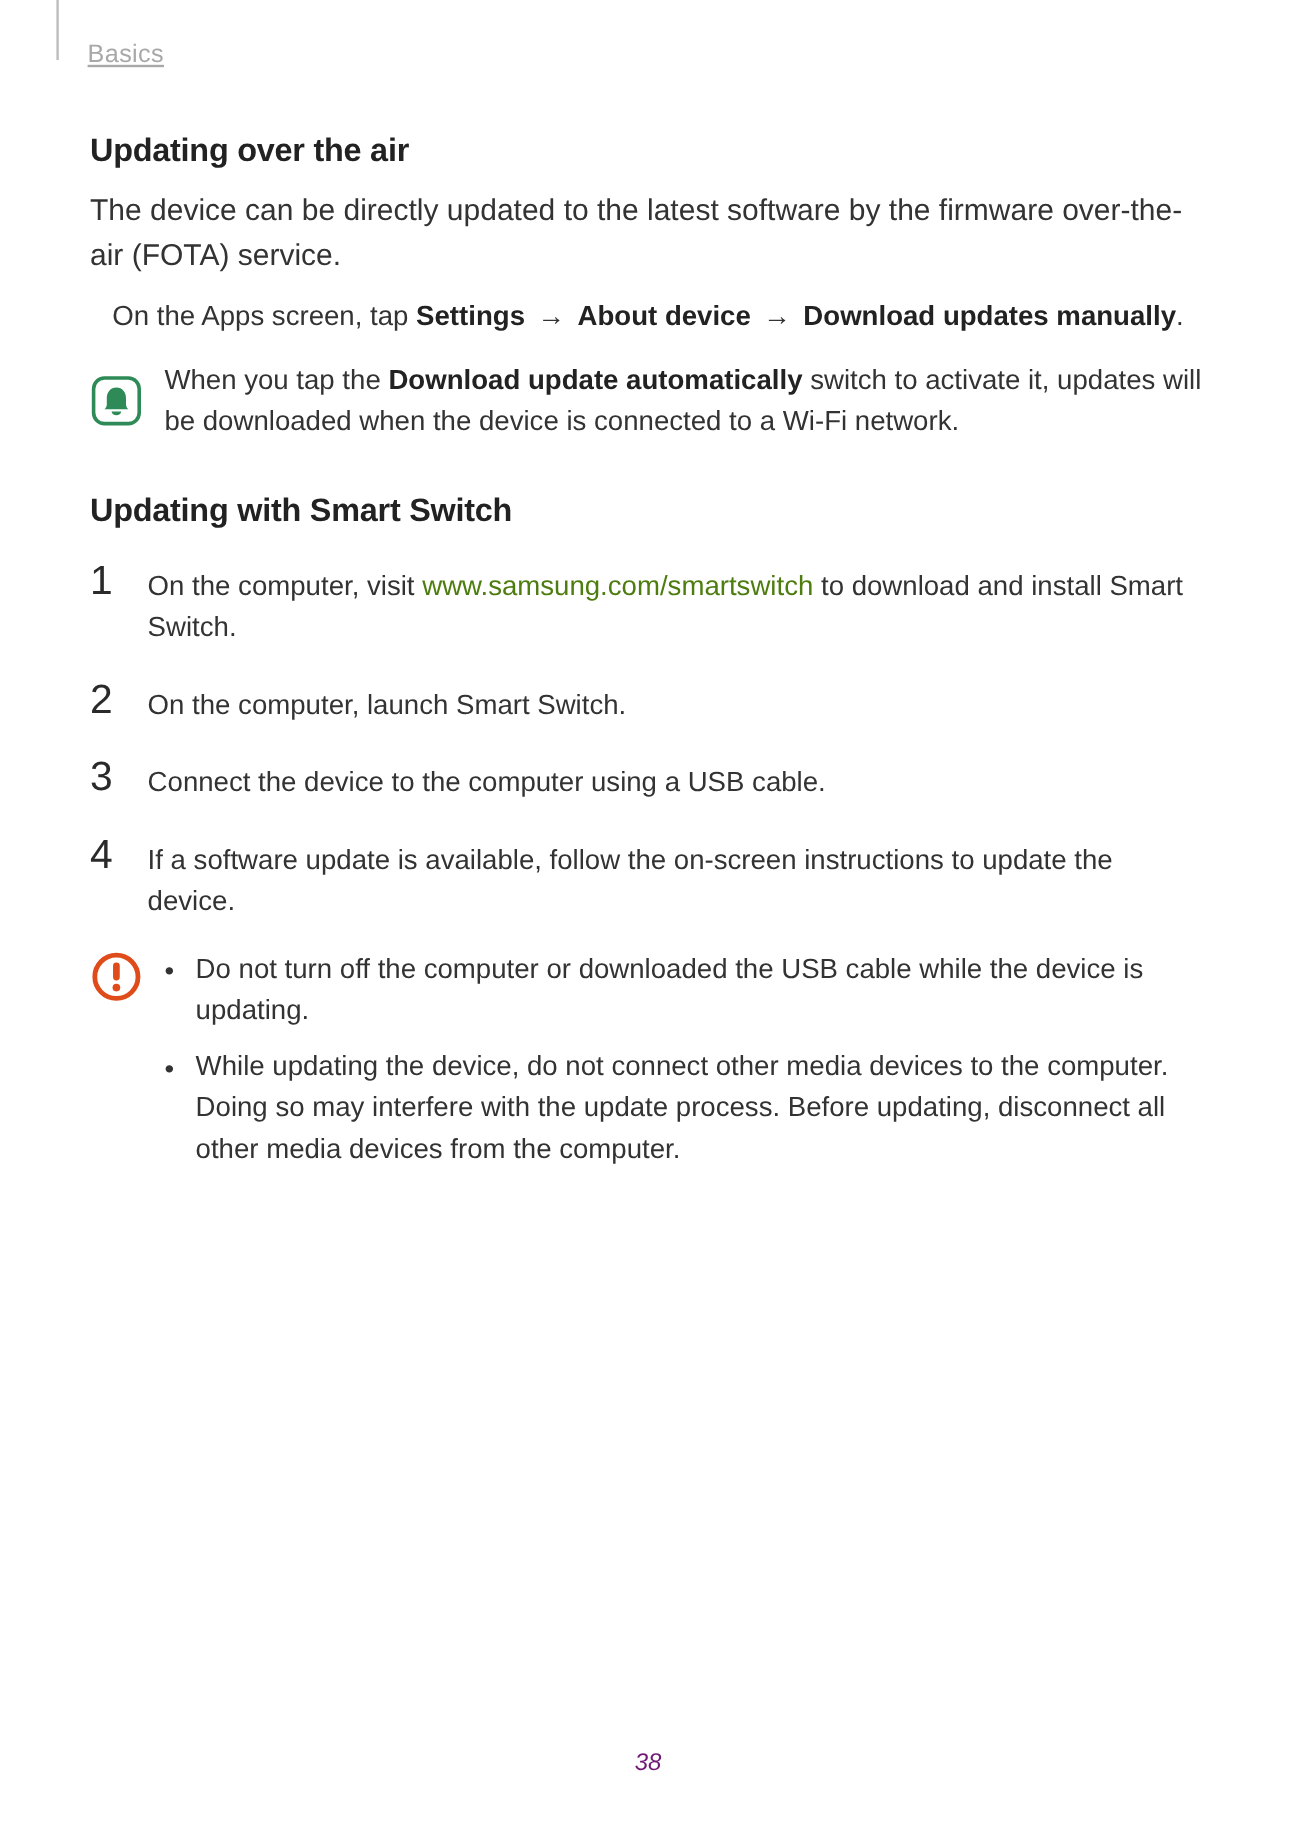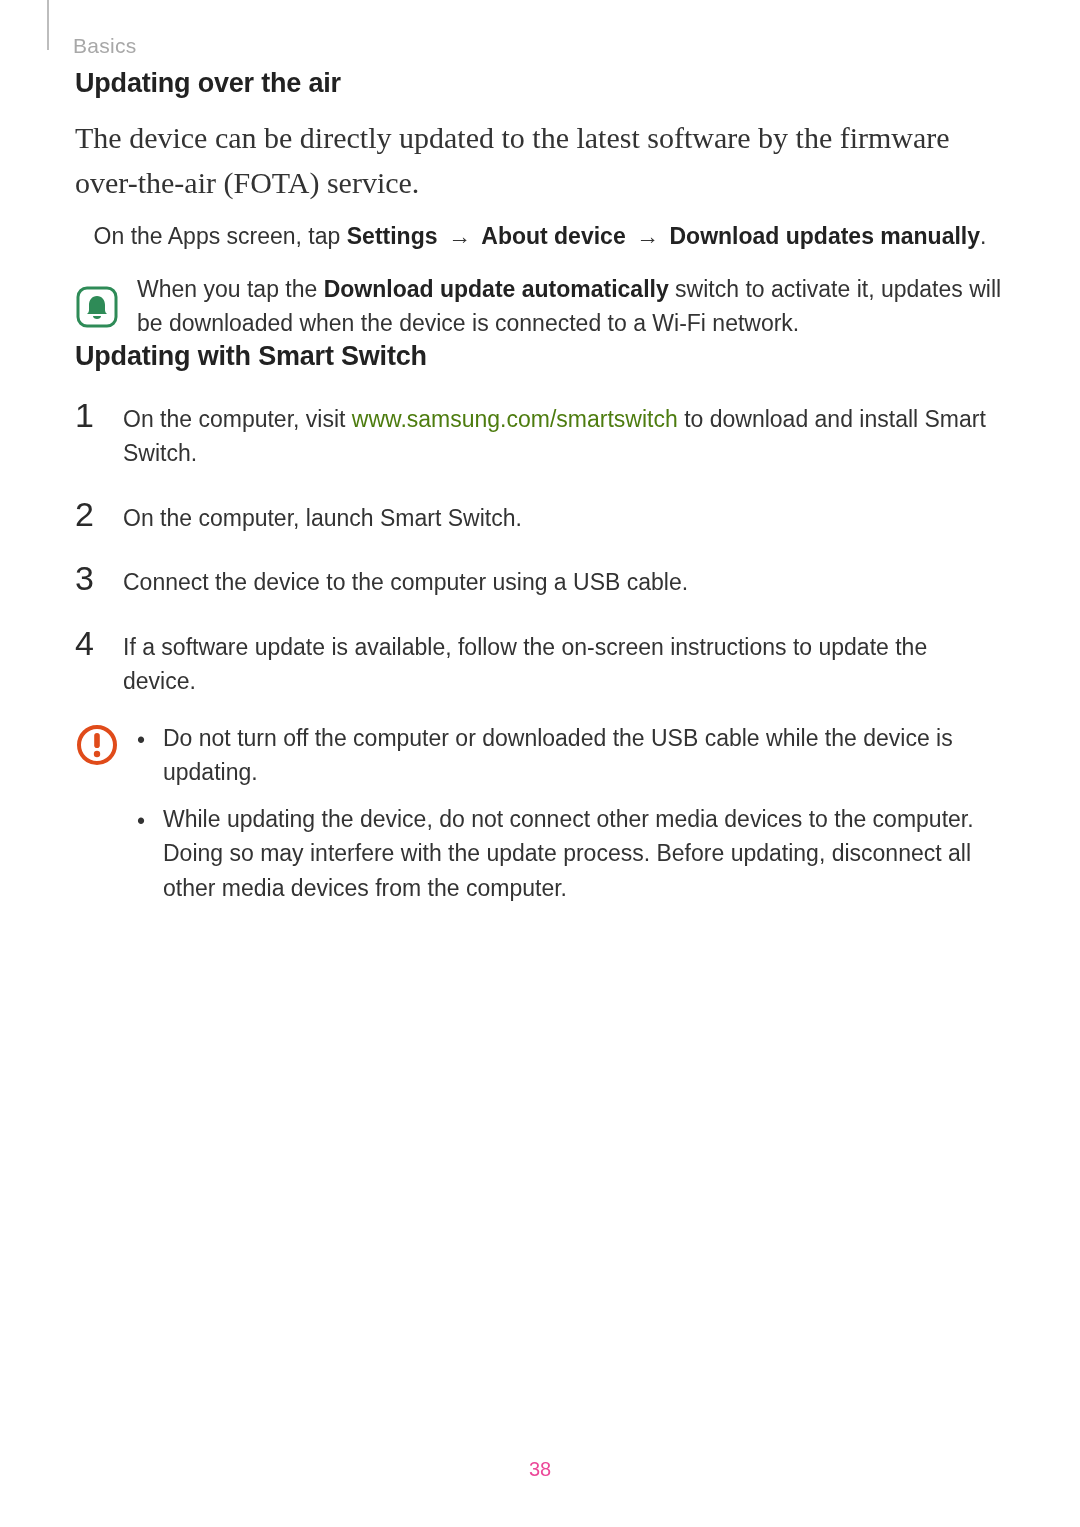--- a/index.html
+++ b/index.html
@@ -1,42 +1,42 @@
 <!DOCTYPE html>
 <html><head>
 <meta charset="utf-8">
 <style>
   * { box-sizing: border-box; margin: 0; padding: 0; }
   html, body { width: 1080px; height: 1527px; background: #fff; font-family: "Segoe UI", "Helvetica Neue", Arial, sans-serif; color: #333; }
   .page { position: relative; width: 1080px; height: 1527px; padding: 34px 75px 40px 75px; }
   .crumb-wrap { position: relative; height: 34px; }
   .crumb-rule { position: absolute; left: -28px; top: -36px; width: 2px; height: 52px; background: #bdbdbd; }
-  .crumb { font-size: 21px; color: #a8a8a8; letter-spacing: 0.3px; padding-left: -0px; margin-left: -2px;}
+  .crumb { font-size: 21px; color: #a8a8a8; letter-spacing: 0.3px; padding-left: -0px; margin-left: -2px; text-decoration: underline;}
   .h1 { color: #1E8A8A; font-size: 38px; font-weight: 700; margin-top: 62px; letter-spacing: -0.3px; }
   .intro { font-size: 23px; color: #333; margin-top: 22px; line-height: 1.4; }
-  .h2 { font-size: 27px; font-weight: 700; color: #222; letter-spacing: -0.2px; }
-  .para { font-size: 30px; color: #333; margin-top: 16px; line-height: 1.5; font-family: Liberation Serif, serif; }
+  .h2 { font-size: 27px; font-weight: 700; color: #222; margin-top: 42px; letter-spacing: -0.2px; }
+  .para { font-size: 25px; color: #333; margin-top: 16px; line-height: 1.5; }
   .bold { font-weight: 700; color: #222; }
   .nav-path { font-size: 23px; color: #333; margin-top: 14px; line-height: 1.5; text-align: center; }
   .arrow { display: inline-block; padding: 0 4px; font-weight: 400; color: #333; }
   .note-row { display: flex; align-items: center; margin-top: 18px; gap: 18px; }
   .note-icon { flex: 0 0 44px; margin-top: 2px; }
   .note-text { flex: 1; font-size: 23px; color: #333; line-height: 1.5; }
   .step-list { margin-top: 20px; }
   .step-item { display: flex; align-items: flex-start; gap: 18px; margin-top: 26px; }
   .step-num { flex: 0 0 30px; font-size: 34px; font-weight: 400; color: #2a2a2a; line-height: 1; font-family: "Segoe UI Light", "Helvetica Neue", Arial, sans-serif; }
   .step-body { flex: 1; font-size: 23px; color: #333; line-height: 1.5; padding-top: 4px; }
   .link { color: #4d7c0f; text-decoration: none; }
   .caution-row { display: flex; align-items: flex-start; margin-top: 22px; gap: 18px; }
   .caution-icon { flex: 0 0 44px; margin-top: 2px; }
   .caution-body { flex: 1; }
   .bullet-list { list-style: none; padding-left: 0; }
   .bullet-item { display: flex; align-items: flex-start; gap: 12px; font-size: 23px; color: #333; line-height: 1.5; margin-bottom: 12px; }
   .bullet-dot { flex: 0 0 14px; padding-top: 2px; color: #333; }
-  .page-num { position: absolute; bottom: 46px; left: 0; right: 0; text-align: center; font-size: 20px; color: #ec4899; }
+  .page-num { position: absolute; bottom: 46px; left: 0; right: 0; text-align: center; font-size: 20px; color: #701a75; font-style: italic; }
   svg { display: block; }
 </style>
 </head>
 <body>
 
 <div class="page">
 
   <div class="crumb-wrap">
     <div class="crumb-rule"></div>
     <div class="crumb">Basics</div>

